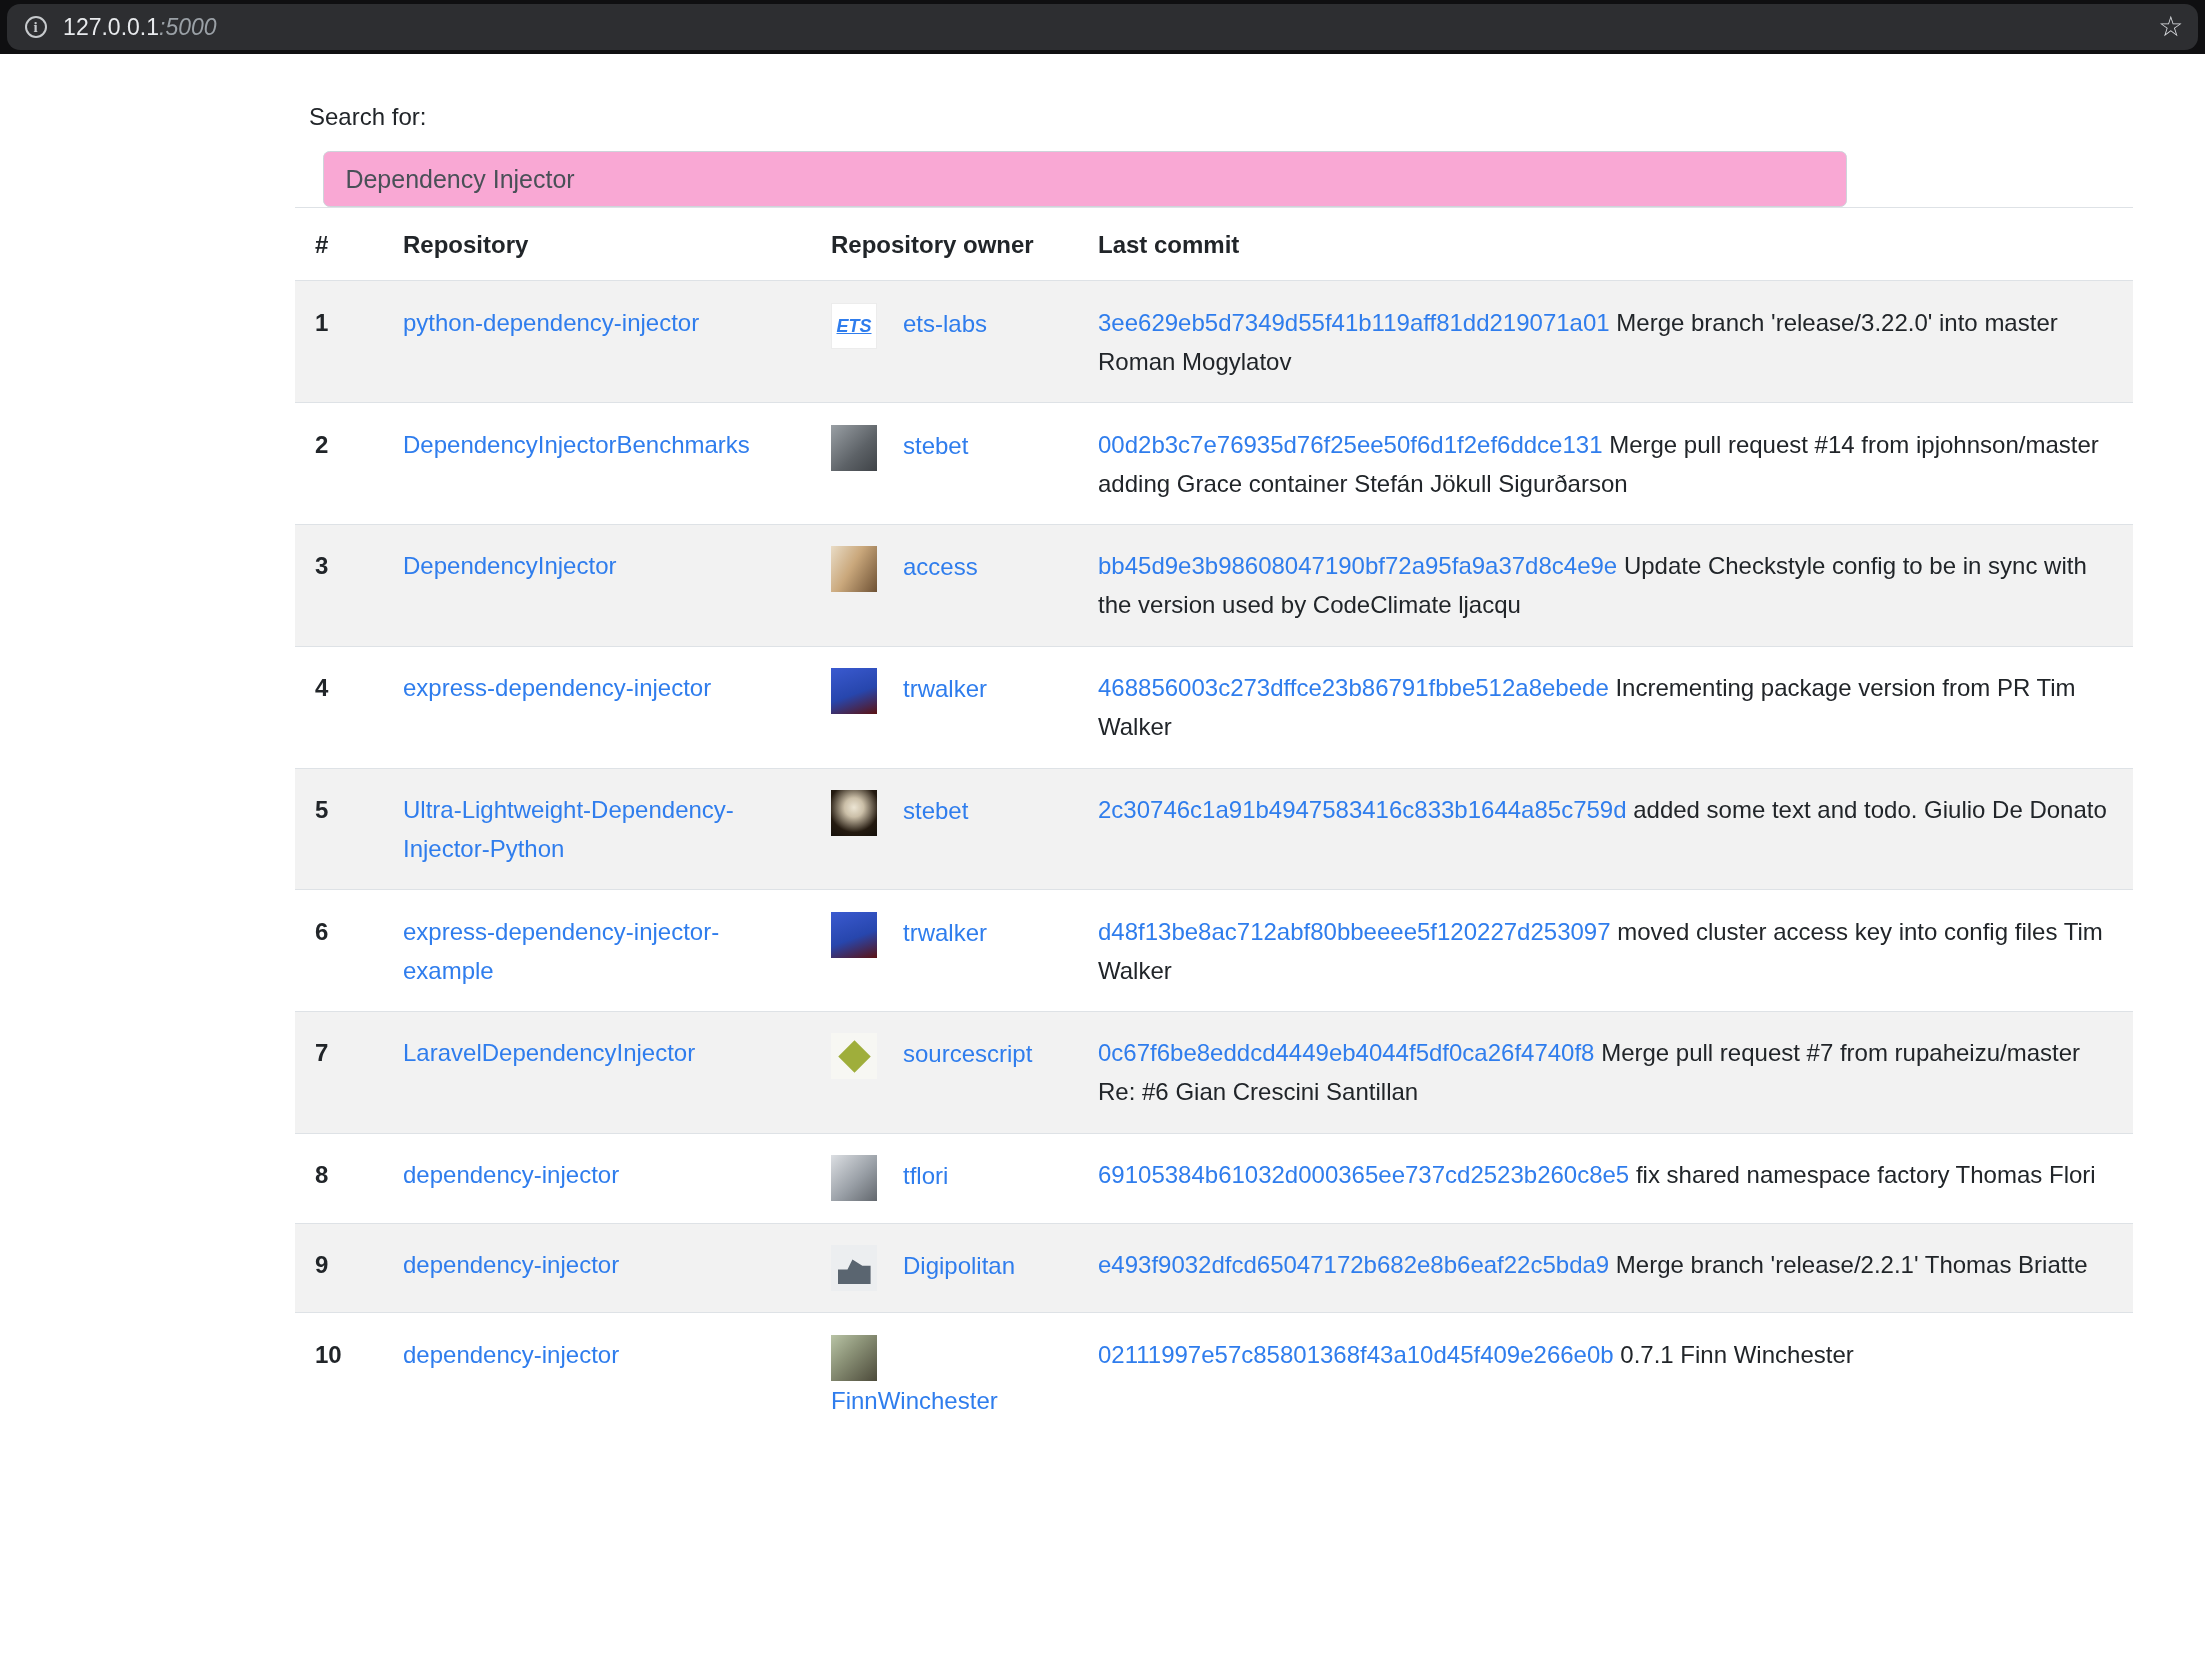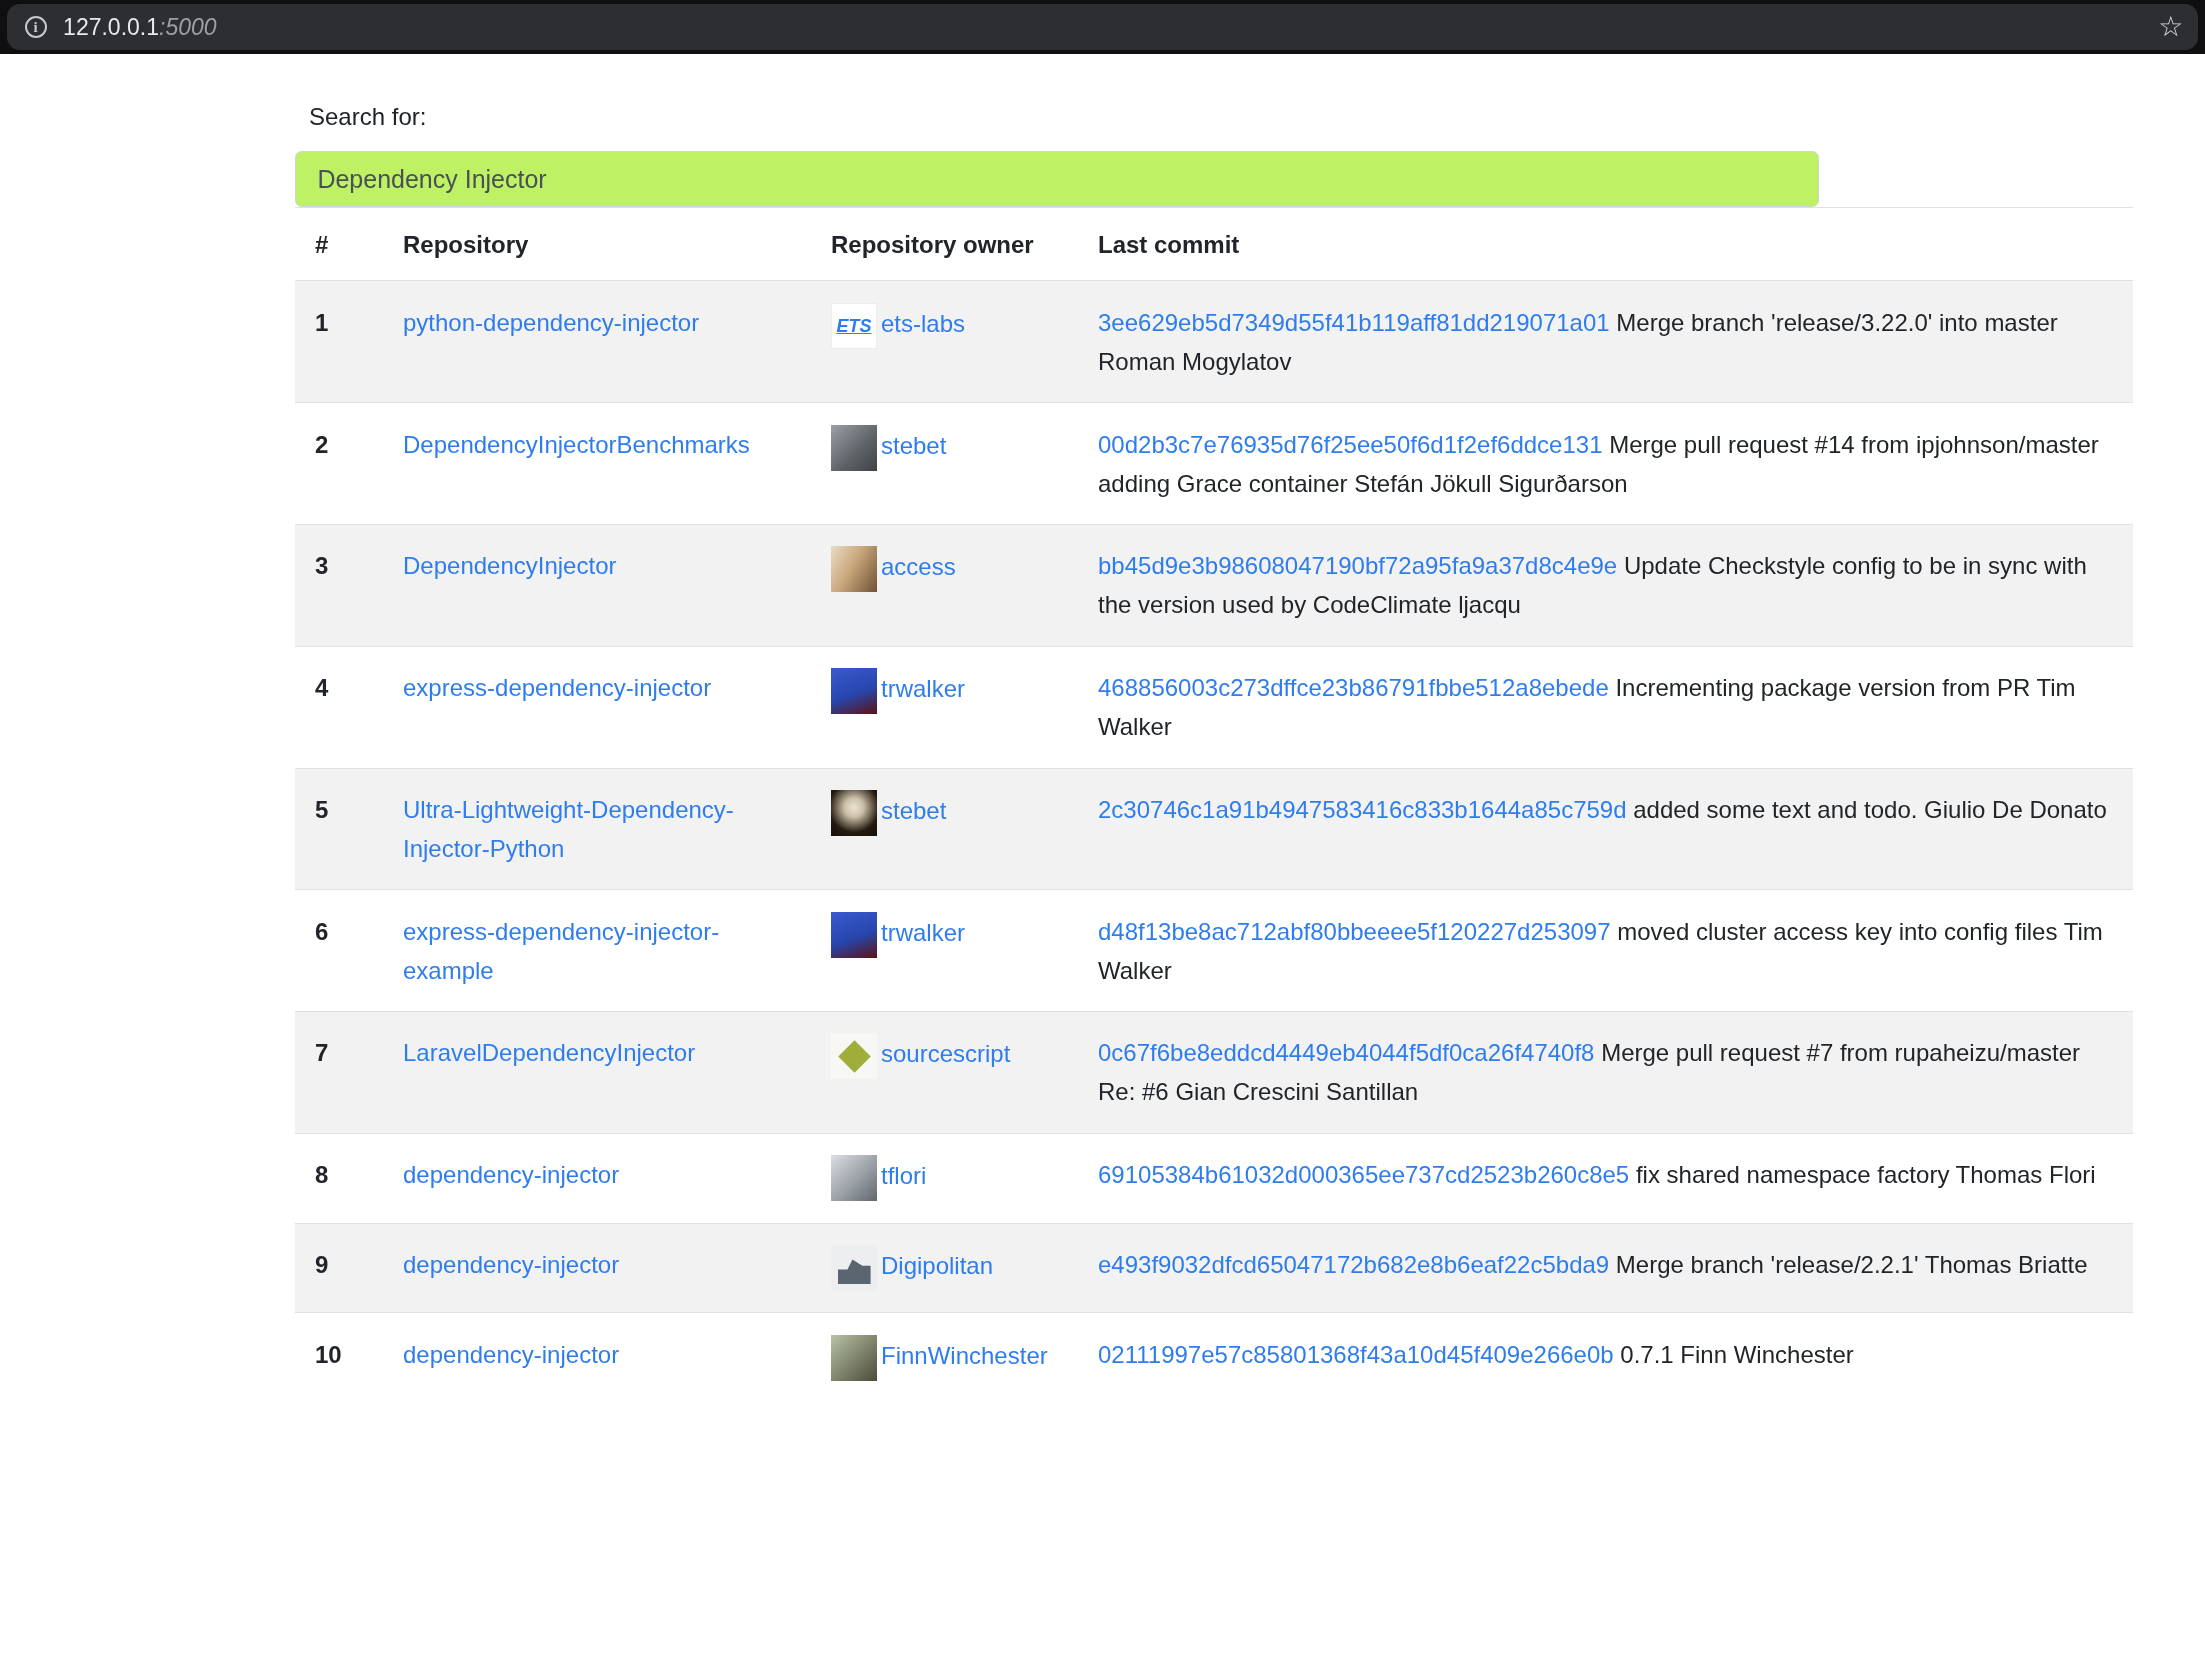--- a/index.html
+++ b/index.html
@@ -21,21 +21,21 @@
   
   .container { width: 1838px; margin-left: 295px; }
   h1.page-title { font-size: 51px; font-weight: 700; letter-spacing: -0.8px; margin-top: 31px; color: #1d2126; }
 
   .form-row { display: flex; justify-content: space-between; margin-top: 49px; }
   .search-group { width: 1524px; }
   .limit-group { width: 293px; margin-left: 21.4px; }
   .field-label { font-size: 24px; margin-bottom: 20px; display: block; color: #212529; margin-left: 14px; }
 
   .text-input { width: 100%; height: 56px; border: 0.8px solid #ced4da; border-radius: 6.6px;
-    padding: 0 21.4px; font-size: 25px; color: #495057; font-family: "Liberation Sans", sans-serif; outline: none; background:#bef264; }
+    padding: 0 21.4px; font-size: 25px; color: #495057; font-family: "Liberation Sans", sans-serif; outline: none; background:#f9a8d4;margin-left:28px; }
 
   .select-wrap { position: relative; width: 100%; height: 56px; }
   .limit-select { width: 100%; height: 56px; border: 0.8px solid #ced4da; border-radius: 6.6px;
     padding: 0 21.4px; font-size: 25px; color: #3c4043; background: #fff;
     -webkit-appearance: none; appearance: none; font-family: "Liberation Sans", sans-serif; outline: none; }
   .select-chevron { position: absolute; right: 25px; top: 20px; width: 13px; height: 13px;
     border-right: 3.3px solid #3c4043; border-bottom: 3.3px solid #3c4043;
     transform: rotate(45deg); border-radius: 1.6px; pointer-events: none; }
 
   .results-summary { font-size: 23px; margin-top: 39px; margin-bottom: 23px; }
@@ -50,21 +50,21 @@
   .col-repo  { width: 428px; }
   .col-owner { width: 267px; }
   .col-commit{ width: 1055px; }
   td.num { font-weight: 700; }
 
   a.lnk { color: #2f7ded; text-decoration: none; cursor: pointer; }
   .commit-msg { color: #212529; }
 
   
   .avatar { display: inline-block; width: 46px; height: 46px; vertical-align: middle;
-    margin-right: 4px; position: relative; overflow: hidden; }
+    margin-right: 26px; position: relative; overflow: hidden; }
   .av1 { background: #fff; border: 0.8px solid #ececec; text-align: center; }
   .av1 .ets-text { color: #2f7ded; font-weight: 700; font-style: italic; font-size: 18px;
     text-decoration: underline; line-height: 41px; }
   .av2 { background: linear-gradient(135deg,#9aa0a5 0%,#5c6166 60%,#3f4347 100%); }
   .av3 { background: linear-gradient(120deg,#e9dcc6 0%,#caa87c 45%,#6e5134 100%); }
   .av4, .av6 { background: linear-gradient(160deg,#3a5ad0 0%,#2746ad 55%,#5c1212 100%); }
   .av5 { background: radial-gradient(circle at 50% 38%, #ece5d4 0%, #cbbfa8 26%, #241a10 68%, #15100a 100%); }
   .av7 { background: #f7f7f3; }
   .av7::before { content:""; position: absolute; left: 11.5px; top: 11.5px; width: 23px; height: 23px;
     background: #9fae3b; transform: rotate(45deg); }

